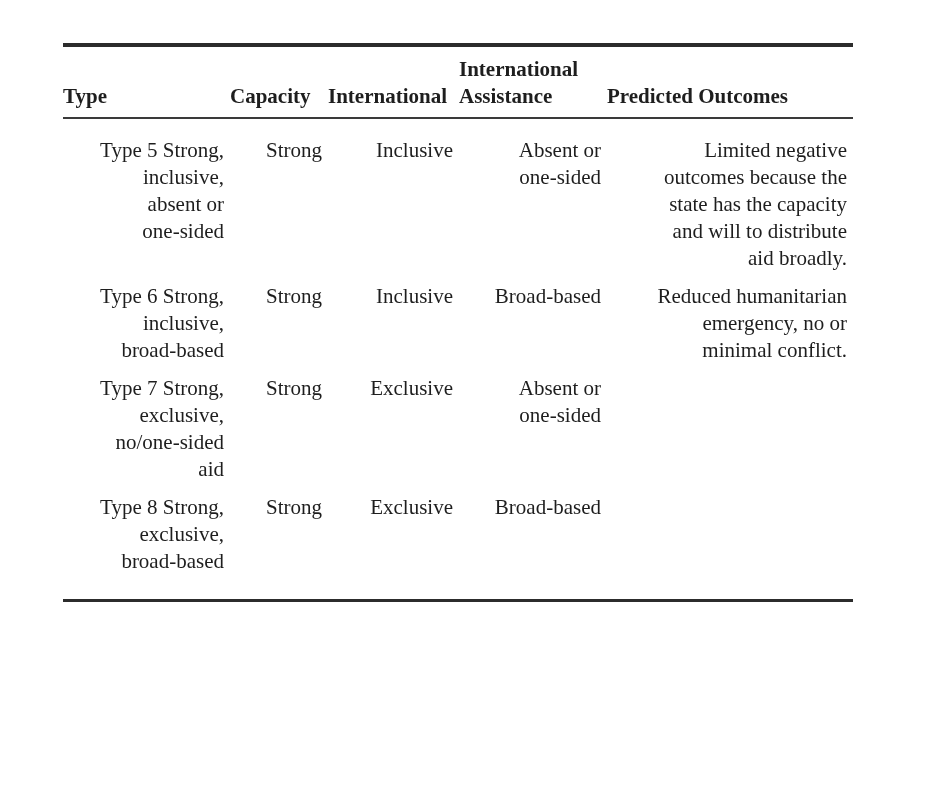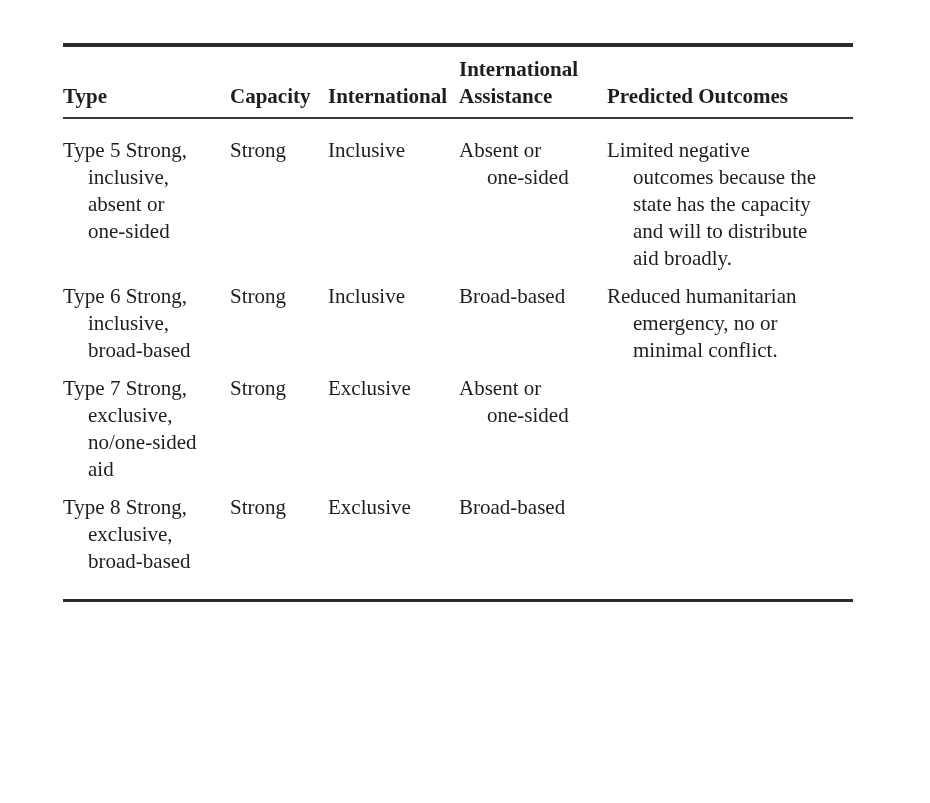--- a/index.html
+++ b/index.html
@@ -36,20 +36,21 @@
   .header-row {
     padding: 9px 0 7px 0;
     align-items: end;
   }
   .header-row .cell {
     font-weight: bold;
   }
   .tbody {
     padding-top: 18px;
     padding-bottom: 8px;
+    text-align: right;
   }
   .tbody .trow {
     margin-bottom: 11px;
   }
   .tbody .trow:last-child {
     margin-bottom: 16px;
   }
   .cell {
     font-size: 21px;
     line-height: 27px;

